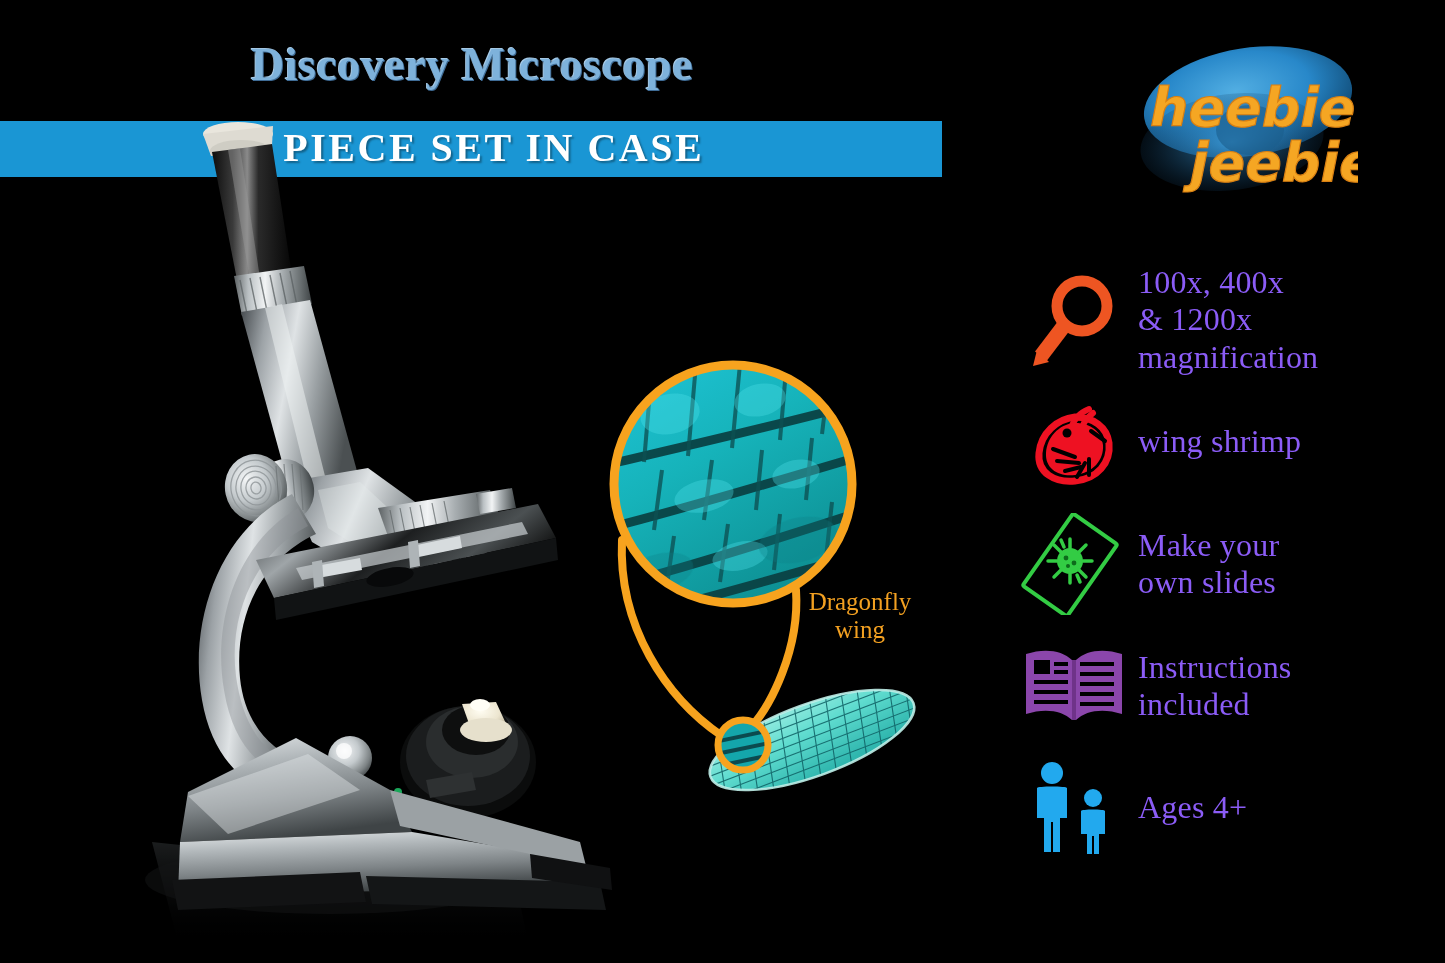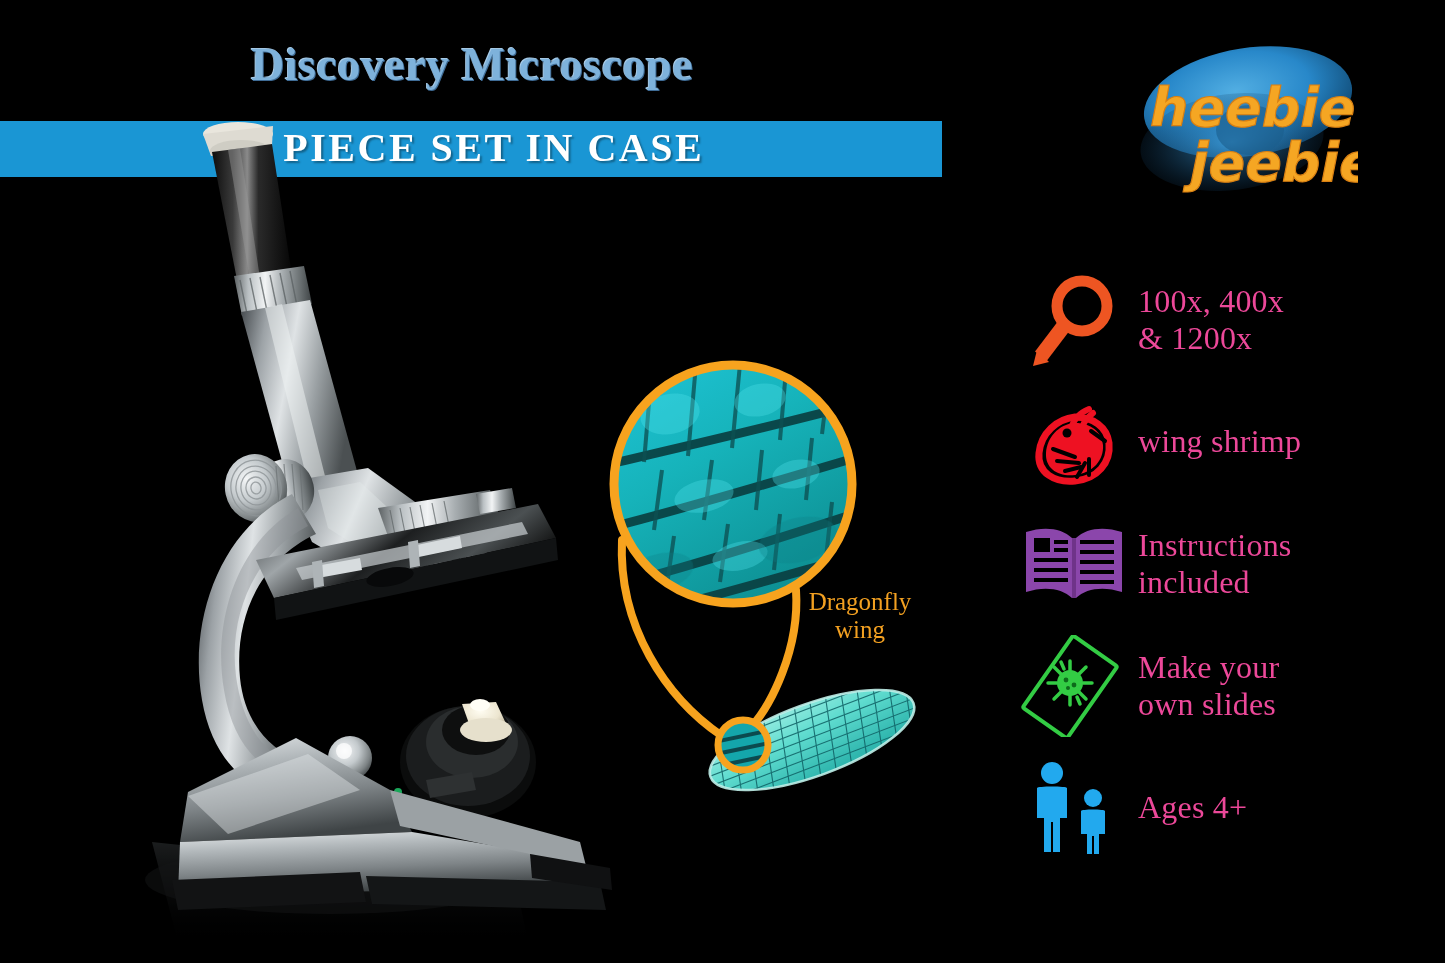--- a/index.html
+++ b/index.html
@@ -118,21 +118,21 @@
     height: 116px;
     display: flex;
     align-items: center;
     justify-content: center;
   }
   .feature-icon svg { display: block; }
   .feature-text {
     font-family: "Liberation Serif", serif;
     font-size: 32px;
     line-height: 1.17;
-    color: #ec4899;
+    color: #8b5cf6;
     letter-spacing: 0.2px;
   }
 </style>
 </head>
 <body>
 
 <div id="package">
 
   <div class="title-main">Discovery Microscope</div>
   <div class="subtitle-band"></div>
@@ -477,20 +477,21 @@
       <div class="feature-icon">
         <svg width="86" height="96" viewBox="0 0 86 96">
           <circle cx="51" cy="34" r="25" fill="none" stroke="#ee5522" stroke-width="11"></circle>
           <path d="M32 55 L10 84" stroke="#ee5522" stroke-width="15" stroke-linecap="butt"></path>
           <path d="M6 78 L2 94 L18 90 Z" fill="#ee5522"></path>
         </svg>
       </div>
       <div class="feature-text">
         <div>100x, 400x</div>
         <div>&amp; 1200x</div>
+        <div>magnification</div>
       </div>
     </div>
 
     <div class="feature-row">
       <div class="feature-icon">
         <svg width="86" height="90" viewBox="0 0 86 90">
           <g fill="none" stroke="#ee1122" stroke-width="6" stroke-linecap="round">
             <path d="M58 12 C 48 16, 42 24, 40 32"></path>
             <path d="M62 16 C 54 22, 50 30, 49 38"></path>
           </g>
@@ -504,49 +505,20 @@
             <path d="M26 64 L48 66"></path>
             <path d="M34 74 L50 70"></path>
             <path d="M46 80 L54 66"></path>
             <path d="M58 78 L58 62"></path>
           </g>
           <path d="M60 34 L74 44" stroke="#000" stroke-width="4" stroke-linecap="round"></path>
         </svg>
       </div>
       <div class="feature-text">
         <div>wing shrimp</div>
-      </div>
-    </div>
-
-    <div class="feature-row">
-      <div class="feature-icon">
-        <svg width="104" height="84" viewBox="0 0 104 84">
-          <path d="M4 10 C 22 4, 40 6, 50 16 L50 76 C 40 66, 22 64, 4 70 Z" fill="#8b46ab"></path>
-          <path d="M100 10 C 82 4, 64 6, 54 16 L54 76 C 64 66, 82 64, 100 70 Z" fill="#8b46ab"></path>
-          <g fill="#000">
-            <rect x="12" y="16" width="16" height="14"></rect>
-            <rect x="32" y="18" width="14" height="4"></rect>
-            <rect x="32" y="26" width="14" height="4"></rect>
-            <rect x="12" y="36" width="34" height="4"></rect>
-            <rect x="12" y="46" width="34" height="4"></rect>
-            <rect x="12" y="56" width="34" height="4"></rect>
-          </g>
-          <g fill="#000">
-            <rect x="58" y="18" width="34" height="4"></rect>
-            <rect x="58" y="28" width="34" height="4"></rect>
-            <rect x="58" y="38" width="34" height="4"></rect>
-            <rect x="58" y="48" width="34" height="4"></rect>
-            <rect x="58" y="58" width="34" height="4"></rect>
-          </g>
-          <path d="M50 16 L54 16 L54 76 L50 76 Z" fill="#6f3389"></path>
-        </svg>
-      </div>
-      <div class="feature-text">
-        <div>Instructions</div>
-        <div>included</div>
       </div>
     </div>
 
     <div class="feature-row">
       <div class="feature-icon">
         <svg width="110" height="102" viewBox="0 0 110 102">
           <rect x="24" y="8" width="54" height="88" rx="2" transform="rotate(35 51 52)" fill="none" stroke="#33cc44" stroke-width="4"></rect>
           <g fill="#33cc44">
             <circle cx="51" cy="48" r="13"></circle>
             <g stroke="#33cc44" stroke-width="3.5" stroke-linecap="round">
@@ -568,20 +540,49 @@
         </svg>
       </div>
       <div class="feature-text">
         <div>Make your</div>
         <div>own slides</div>
       </div>
     </div>
 
     <div class="feature-row">
       <div class="feature-icon">
+        <svg width="104" height="84" viewBox="0 0 104 84">
+          <path d="M4 10 C 22 4, 40 6, 50 16 L50 76 C 40 66, 22 64, 4 70 Z" fill="#8b46ab"></path>
+          <path d="M100 10 C 82 4, 64 6, 54 16 L54 76 C 64 66, 82 64, 100 70 Z" fill="#8b46ab"></path>
+          <g fill="#000">
+            <rect x="12" y="16" width="16" height="14"></rect>
+            <rect x="32" y="18" width="14" height="4"></rect>
+            <rect x="32" y="26" width="14" height="4"></rect>
+            <rect x="12" y="36" width="34" height="4"></rect>
+            <rect x="12" y="46" width="34" height="4"></rect>
+            <rect x="12" y="56" width="34" height="4"></rect>
+          </g>
+          <g fill="#000">
+            <rect x="58" y="18" width="34" height="4"></rect>
+            <rect x="58" y="28" width="34" height="4"></rect>
+            <rect x="58" y="38" width="34" height="4"></rect>
+            <rect x="58" y="48" width="34" height="4"></rect>
+            <rect x="58" y="58" width="34" height="4"></rect>
+          </g>
+          <path d="M50 16 L54 16 L54 76 L50 76 Z" fill="#6f3389"></path>
+        </svg>
+      </div>
+      <div class="feature-text">
+        <div>Instructions</div>
+        <div>included</div>
+      </div>
+    </div>
+
+    <div class="feature-row">
+      <div class="feature-icon">
         <svg width="94" height="96" viewBox="0 0 94 96">
           <g fill="#22a9ee">
             <circle cx="25" cy="13" r="11"></circle>
             <path d="M10 28 C 10 26, 40 26, 40 28 L40 58 L33 58 L33 92 L26 92 L26 62
                      L24 62 L24 92 L17 92 L17 58 L10 58 Z"></path>
           </g>
           <g fill="#22a9ee">
             <circle cx="66" cy="38" r="9"></circle>
             <path d="M54 51 C 54 49, 78 49, 78 51 L78 74 L72 74 L72 94 L67 94 L67 76
                      L65 76 L65 94 L60 94 L60 74 L54 74 Z"></path>

